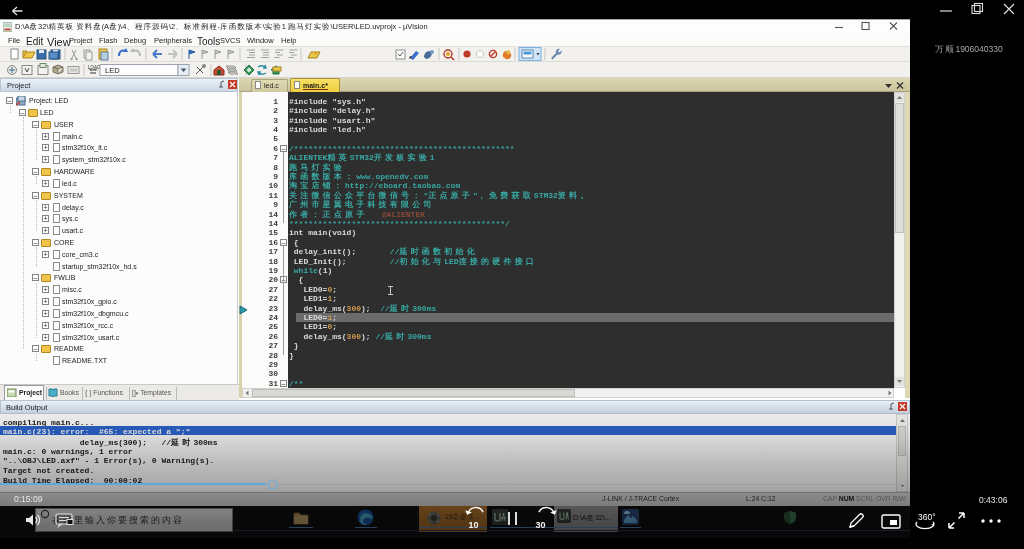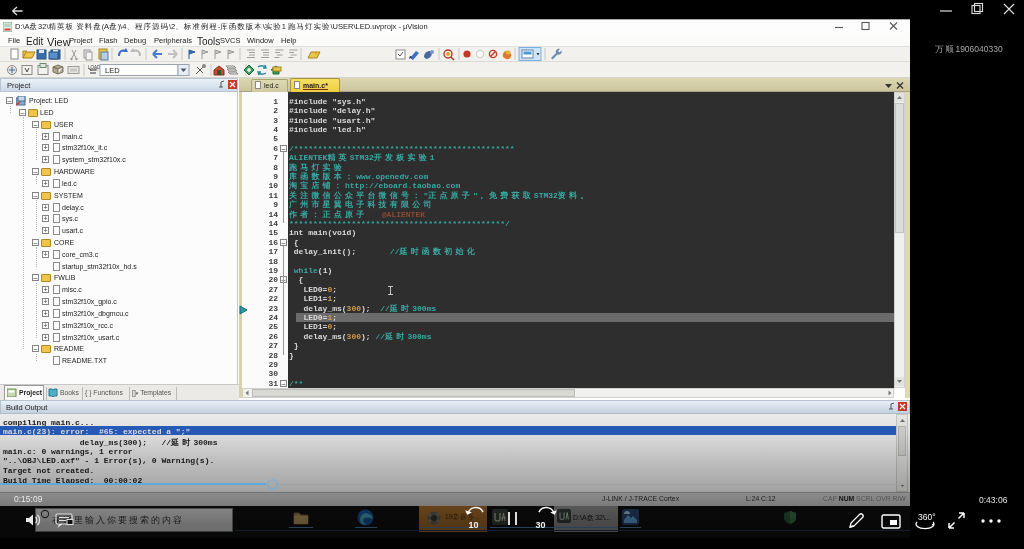--- a/index.html
+++ b/index.html
@@ -326,20 +326,21 @@
 <div class="cl" style="left:289px;top:190.6px"><span class="cm"><span style="letter-spacing:3.2px">作者：正点原子</span>   <span class="mr">@ALIENTEK</span></span></div>
 <div class="a gut" style="left:250px;top:200.0px;width:28px">14</div>
 <div class="cl" style="left:289px;top:200.0px"><span class="cm">*********************************************/</span></div>
 <div class="a gut" style="left:250px;top:209.4px;width:28px">15</div>
 <div class="cl" style="left:289px;top:209.4px"><span>int main(void)</span></div>
 <div class="a gut" style="left:250px;top:218.8px;width:28px">16</div>
 <div class="cl" style="left:289px;top:218.8px"><span> {</span></div>
 <div class="a gut" style="left:250px;top:228.2px;width:28px">17</div>
 <div class="cl" style="left:289px;top:228.2px"><span> delay_init();       <span class="cm">//<span style="letter-spacing:3.2px">延时函数初始化</span></span></span></div>
 <div class="a gut" style="left:250px;top:237.6px;width:28px">18</div>
+<div class="cl" style="left:289px;top:237.6px"><span> LED_Init();         <span class="cm">//<span style="letter-spacing:3.2px">初始化与</span>LED<span style="letter-spacing:3.2px">连接的硬件接口</span></span></span></div>
 <div class="a gut" style="left:250px;top:247.0px;width:28px">19</div>
 <div class="cl" style="left:289px;top:247.0px"><span> <span class="kw">while</span>(1)</span></div>
 <div class="a gut" style="left:250px;top:256.4px;width:28px">20</div>
 <div class="cl" style="left:289px;top:256.4px"><span>  {</span></div>
 <div class="a gut" style="left:250px;top:265.8px;width:28px">27</div>
 <div class="cl" style="left:289px;top:265.8px"><span>   LED0=<span class="nm">0</span>;</span></div>
 <div class="a gut" style="left:250px;top:275.2px;width:28px">22</div>
 <div class="cl" style="left:289px;top:275.2px"><span>   LED1=<span class="nm">1</span>;</span></div>
 <div class="a gut" style="left:250px;top:284.6px;width:28px">23</div>
 <div class="cl" style="left:289px;top:284.6px"><span>   delay_ms(<span class="nm">300</span>);  <span class="cm">//<span style="letter-spacing:3.2px">延时</span>300ms</span></span></div>

